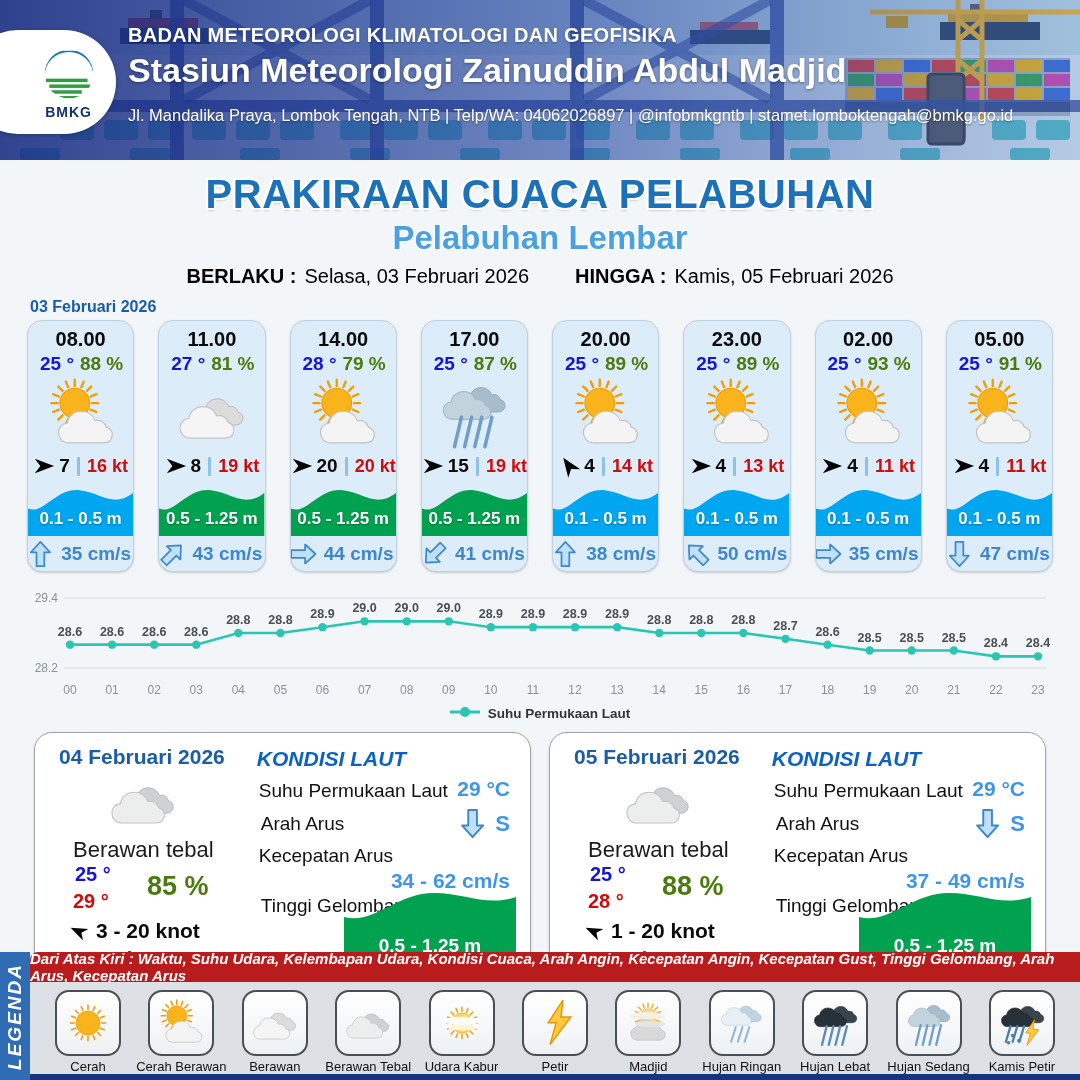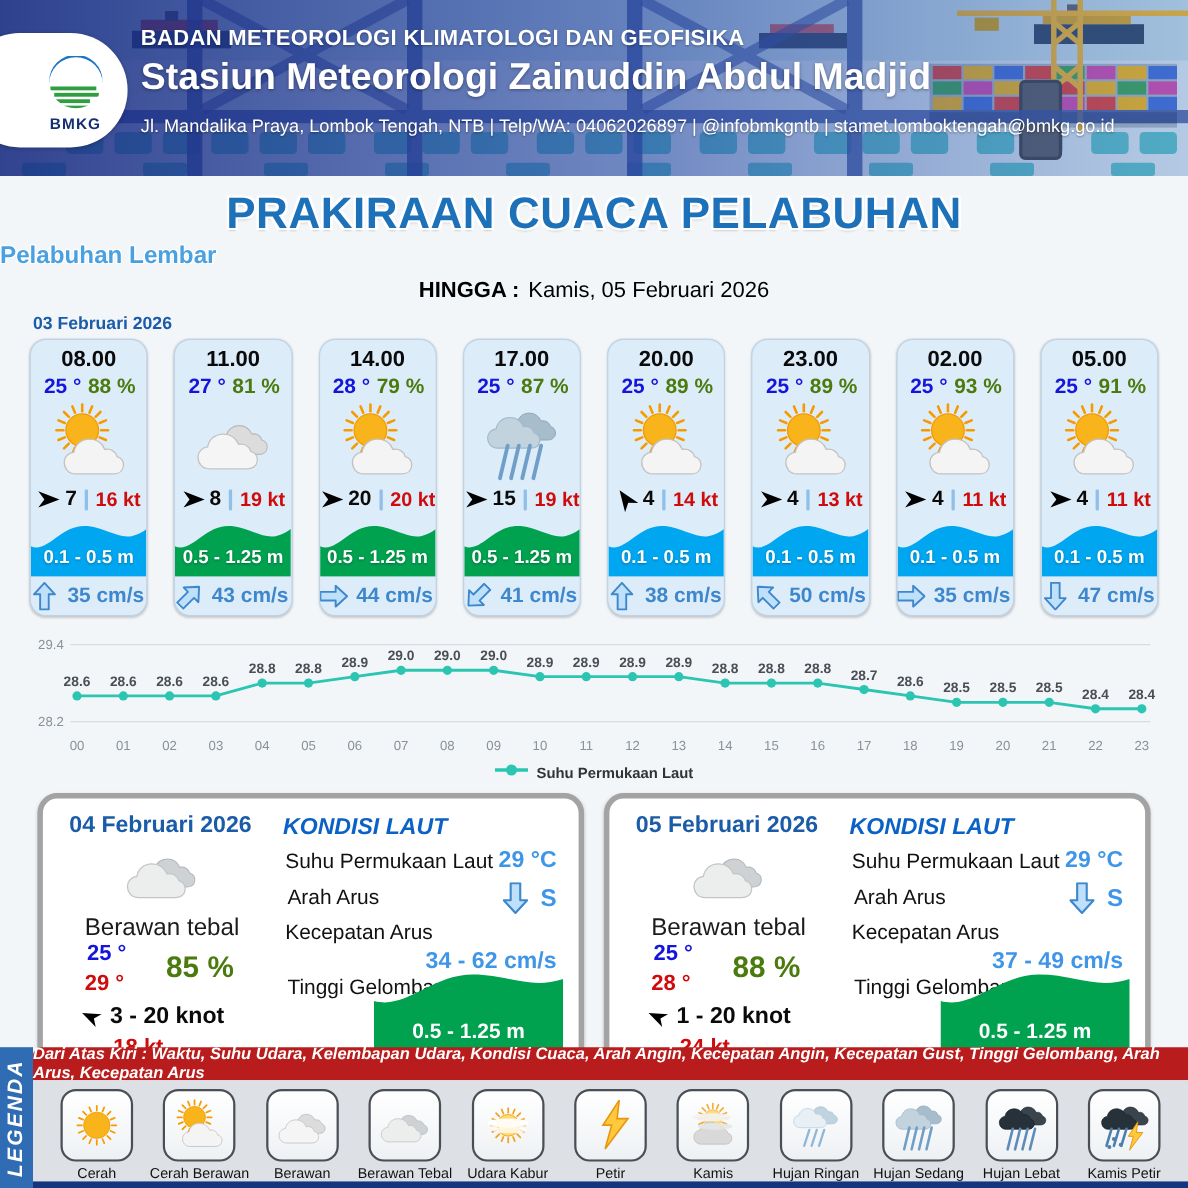--- a/index.html
+++ b/index.html
@@ -14,21 +14,21 @@
   .h-station{font-size:34px;font-weight:bold;margin-top:4px;text-shadow:0 1px 3px rgba(0,0,0,.4);}
   .h-addr{font-size:16.5px;margin-top:16px;text-shadow:0 1px 2px rgba(0,0,0,.4);}
   .logo{position:absolute;left:-34px;top:30px;width:150px;height:104px;background:#fff;
         border-radius:54px;z-index:4;display:flex;flex-direction:column;align-items:flex-end;
         justify-content:center;padding-right:18px;box-sizing:border-box;box-shadow:0 1px 4px rgba(0,0,0,.25);}
   .logo .lg-txt{font-size:14px;font-weight:bold;color:#15306e;letter-spacing:1px;margin-top:1px;margin-right:6px;}
 
   
   .title-main{margin-top:12px;text-align:center;font-size:40px;font-weight:800;color:#1d71b8;letter-spacing:.5px;
      text-shadow:-2px -2px 0 #fff,2px -2px 0 #fff,-2px 2px 0 #fff,2px 2px 0 #fff,0 3px 2px rgba(0,0,0,.15);}
-  .title-sub{font-size:22px;font-weight:800;color:#4ba0e0;margin-top:2px;
+  .title-sub{text-align:center;font-size:33px;font-weight:800;color:#4ba0e0;margin-top:2px;
      text-shadow:-1px -1px 0 #fff,1px -1px 0 #fff,-1px 1px 0 #fff,1px 1px 0 #fff;}
   .validity{display:flex;justify-content:center;gap:46px;margin-top:8px;font-size:20px;color:#000;}
   .validity b{font-weight:bold;margin-right:8px;}
   .date-heading{margin:10px 0 4px 30px;font-size:16px;font-weight:bold;color:#1a5ca8;}
 
   
   .cards{display:flex;gap:24px;padding:0 27px;}
   .fcard{flex:1;height:250px;background:#ddecf9;border:1px solid #bed2e4;border-radius:15px;
          display:flex;flex-direction:column;overflow:hidden;box-shadow:0 1px 2px rgba(0,0,0,.18);}
   .fc-time{text-align:center;font-size:20px;font-weight:bold;color:#0a0a0a;margin-top:7px;}
@@ -50,21 +50,21 @@
   .fc-cur-arrow{width:22px;height:26px;display:inline-flex;}
   .fc-cur-text{font-size:19px;font-weight:bold;color:#3e87cc;}
 
   
   .chart-wrap{margin:10px 24px 0;}
   .chart-legend{display:flex;align-items:center;justify-content:center;gap:8px;margin-top:0px;}
   .chart-legend-label{font-size:13.5px;color:#333;font-weight:bold;}
 
   
   .daily-row{display:flex;gap:18px;padding:0 34px;margin-top:10px;}
-  .dcard{position:relative;flex:1;height:246px;background:#fff;border:5px solid #a3a3a3;
+  .dcard{position:relative;flex:1;height:246px;background:#fff;border:1px solid #a3a3a3;
          border-radius:18px;box-shadow:0 1px 3px rgba(0,0,0,.15);}
   .d-date{position:absolute;top:12px;left:24px;font-size:21px;font-weight:bold;color:#1a5ca8;}
   .d-icon{position:absolute;top:30px;left:58px;width:100px;height:76px;}
   .d-icon svg{width:100px;height:76px;}
   .d-cond{position:absolute;top:104px;left:38px;font-size:22px;color:#1b1b1b;}
   .d-tmin{position:absolute;top:130px;left:40px;font-size:20px;font-weight:bold;color:#1414dd;}
   .d-tmax{position:absolute;top:157px;left:38px;font-size:20px;font-weight:bold;color:#cf0b0b;}
   .d-hum{position:absolute;top:138px;left:112px;font-size:27px;font-weight:bold;color:#4b7a0f;}
   .d-wind{position:absolute;top:186px;left:34px;display:flex;align-items:center;gap:8px;
           font-size:21px;font-weight:bold;color:#0a0a0a;}
@@ -245,20 +245,21 @@
     <div class="htext">
       <div class="h-org">BADAN METEOROLOGI KLIMATOLOGI DAN GEOFISIKA</div>
       <div class="h-station">Stasiun Meteorologi Zainuddin Abdul Madjid</div>
       <div class="h-addr">Jl. Mandalika Praya, Lombok Tengah, NTB | Telp/WA: 04062026897 | @infobmkgntb | stamet.lomboktengah@bmkg.go.id</div>
     </div>
   </div>
 
   <div class="title-main">PRAKIRAAN CUACA PELABUHAN</div>
   <div class="title-sub">Pelabuhan Lembar</div>
   <div class="validity">
+    <span><b>BERLAKU :</b><span>Selasa, 03 Februari 2026</span></span>
     <span><b>HINGGA :</b><span>Kamis, 05 Februari 2026</span></span>
   </div>
 
   <div class="date-heading">03 Februari 2026</div>
   <div class="cards" id="cards-row">
   <div class="fcard">
     <div class="fc-time">08.00</div>
     <div class="fc-th">
       <span class="fc-temp">25 °</span>
       <span class="fc-hum">88 %</span>
@@ -995,62 +996,62 @@
                     <line x1="62.72792206135785" y1="25.27207793864214" x2="68.38477631085023" y2="19.61522368914976" stroke="#f5a21c" stroke-width="3" stroke-linecap="round"></line>
                     <line x1="66.62983158520316" y1="31.111698217428373" x2="74.02086784529345" y2="28.050230758507652" stroke="#f5a21c" stroke-width="3" stroke-linecap="round"></line>
                     <circle cx="50" cy="38" r="15" fill="#ffd969" stroke="#f5a21c" stroke-width="1.5"></circle>
                   </g>
                 </g>
                 <path d="M22,68 C10,68 4,59 4,50 C4,41 11,35 19,34 C21,22 31,14 43,14 C54,14 63,20 67,30 C76,28 84,33 86,41 C94,43 97,50 96,56 C95,64 88,68 80,68 Z" transform="translate(14,34) scale(0.72)" fill="#d9d9d9" stroke="#c0c0c0" stroke-width="2"></path>
                 <ellipse cx="48" cy="36" rx="34" ry="7" fill="#f2f2f2" opacity=".9"></ellipse>
                 <ellipse cx="54" cy="52" rx="30" ry="6" fill="#e6e6e6" opacity=".9"></ellipse>
               </svg>
             </div>
-    <div class="legend-label">Kamis</div>
+    <div class="legend-label">Madjid</div>
   </div>
 
   <div class="legend-item">
     <div class="legend-box">
               <svg viewBox="0 0 100 100">
                 <path d="M22,68 C10,68 4,59 4,50 C4,41 11,35 19,34 C21,22 31,14 43,14 C54,14 63,20 67,30 C76,28 84,33 86,41 C94,43 97,50 96,56 C95,64 88,68 80,68 Z" transform="translate(34,10) scale(0.55)" fill="#bfd3e0" stroke="#9fbacc" stroke-width="2"></path>
                 <path d="M22,68 C10,68 4,59 4,50 C4,41 11,35 19,34 C21,22 31,14 43,14 C54,14 63,20 67,30 C76,28 84,33 86,41 C94,43 97,50 96,56 C95,64 88,68 80,68 Z" transform="translate(8,12) scale(0.62)" fill="#e9f0f5" stroke="#b9cdd9" stroke-width="2"></path>
                 <line x1="38" y1="58" x2="29" y2="86" stroke="#8fb8d8" stroke-width="4" stroke-linecap="round"></line>
                 <line x1="51" y1="58" x2="42" y2="86" stroke="#8fb8d8" stroke-width="4" stroke-linecap="round"></line>
                 <line x1="64" y1="58" x2="55" y2="86" stroke="#8fb8d8" stroke-width="4" stroke-linecap="round"></line>
               </svg>
             </div>
     <div class="legend-label">Hujan Ringan</div>
+  </div>
+
+  <div class="legend-item">
+    <div class="legend-box">
+              <svg viewBox="0 0 100 100">
+                <path d="M22,68 C10,68 4,59 4,50 C4,41 11,35 19,34 C21,22 31,14 43,14 C54,14 63,20 67,30 C76,28 84,33 86,41 C94,43 97,50 96,56 C95,64 88,68 80,68 Z" transform="translate(36,10) scale(0.58)" fill="#39444c" stroke="#2b343c" stroke-width="2"></path>
+                <path d="M22,68 C10,68 4,59 4,50 C4,41 11,35 19,34 C21,22 31,14 43,14 C54,14 63,20 67,30 C76,28 84,33 86,41 C94,43 97,50 96,56 C95,64 88,68 80,68 Z" transform="translate(8,12) scale(0.66)" fill="#27313a" stroke="#1c242b" stroke-width="2"></path>
+                <line x1="34" y1="56" x2="25" y2="92" stroke="#5e8cba" stroke-width="4.5" stroke-linecap="round"></line>
+                <line x1="47" y1="56" x2="38" y2="92" stroke="#5e8cba" stroke-width="4.5" stroke-linecap="round"></line>
+                <line x1="60" y1="56" x2="51" y2="92" stroke="#5e8cba" stroke-width="4.5" stroke-linecap="round"></line>
+                <line x1="73" y1="56" x2="64" y2="92" stroke="#5e8cba" stroke-width="4.5" stroke-linecap="round"></line>
+              </svg>
+            </div>
+    <div class="legend-label">Hujan Lebat</div>
   </div>
 
   <div class="legend-item">
     <div class="legend-box">
               <svg viewBox="0 0 100 100">
                 <path d="M22,68 C10,68 4,59 4,50 C4,41 11,35 19,34 C21,22 31,14 43,14 C54,14 63,20 67,30 C76,28 84,33 86,41 C94,43 97,50 96,56 C95,64 88,68 80,68 Z" transform="translate(34,8) scale(0.58)" fill="#a7bdcb" stroke="#8ca6b6" stroke-width="2"></path>
                 <path d="M22,68 C10,68 4,59 4,50 C4,41 11,35 19,34 C21,22 31,14 43,14 C54,14 63,20 67,30 C76,28 84,33 86,41 C94,43 97,50 96,56 C95,64 88,68 80,68 Z" transform="translate(8,12) scale(0.66)" fill="#c2d3de" stroke="#a0bac9" stroke-width="2"></path>
                 <line x1="34" y1="54" x2="25" y2="92" stroke="#6f9fc8" stroke-width="4.5" stroke-linecap="round"></line>
                 <line x1="47" y1="54" x2="38" y2="92" stroke="#6f9fc8" stroke-width="4.5" stroke-linecap="round"></line>
                 <line x1="60" y1="54" x2="51" y2="92" stroke="#6f9fc8" stroke-width="4.5" stroke-linecap="round"></line>
                 <line x1="73" y1="54" x2="64" y2="92" stroke="#6f9fc8" stroke-width="4.5" stroke-linecap="round"></line>
               </svg>
             </div>
     <div class="legend-label">Hujan Sedang</div>
-  </div>
-
-  <div class="legend-item">
-    <div class="legend-box">
-              <svg viewBox="0 0 100 100">
-                <path d="M22,68 C10,68 4,59 4,50 C4,41 11,35 19,34 C21,22 31,14 43,14 C54,14 63,20 67,30 C76,28 84,33 86,41 C94,43 97,50 96,56 C95,64 88,68 80,68 Z" transform="translate(36,10) scale(0.58)" fill="#39444c" stroke="#2b343c" stroke-width="2"></path>
-                <path d="M22,68 C10,68 4,59 4,50 C4,41 11,35 19,34 C21,22 31,14 43,14 C54,14 63,20 67,30 C76,28 84,33 86,41 C94,43 97,50 96,56 C95,64 88,68 80,68 Z" transform="translate(8,12) scale(0.66)" fill="#27313a" stroke="#1c242b" stroke-width="2"></path>
-                <line x1="34" y1="56" x2="25" y2="92" stroke="#5e8cba" stroke-width="4.5" stroke-linecap="round"></line>
-                <line x1="47" y1="56" x2="38" y2="92" stroke="#5e8cba" stroke-width="4.5" stroke-linecap="round"></line>
-                <line x1="60" y1="56" x2="51" y2="92" stroke="#5e8cba" stroke-width="4.5" stroke-linecap="round"></line>
-                <line x1="73" y1="56" x2="64" y2="92" stroke="#5e8cba" stroke-width="4.5" stroke-linecap="round"></line>
-              </svg>
-            </div>
-    <div class="legend-label">Hujan Lebat</div>
   </div>
 
   <div class="legend-item">
     <div class="legend-box">
               <svg viewBox="0 0 100 100">
                 <path d="M22,68 C10,68 4,59 4,50 C4,41 11,35 19,34 C21,22 31,14 43,14 C54,14 63,20 67,30 C76,28 84,33 86,41 C94,43 97,50 96,56 C95,64 88,68 80,68 Z" transform="translate(36,10) scale(0.58)" fill="#39444c" stroke="#2b343c" stroke-width="2"></path>
                 <path d="M22,68 C10,68 4,59 4,50 C4,41 11,35 19,34 C21,22 31,14 43,14 C54,14 63,20 67,30 C76,28 84,33 86,41 C94,43 97,50 96,56 C95,64 88,68 80,68 Z" transform="translate(8,12) scale(0.66)" fill="#27313a" stroke="#1c242b" stroke-width="2"></path>
                 <line x1="28" y1="56" x2="19" y2="86" stroke="#4d7fae" stroke-width="4.5" stroke-linecap="round"></line>
                 <line x1="41" y1="56" x2="32" y2="86" stroke="#4d7fae" stroke-width="4.5" stroke-linecap="round"></line>
                 <line x1="54" y1="56" x2="45" y2="86" stroke="#4d7fae" stroke-width="4.5" stroke-linecap="round"></line>

